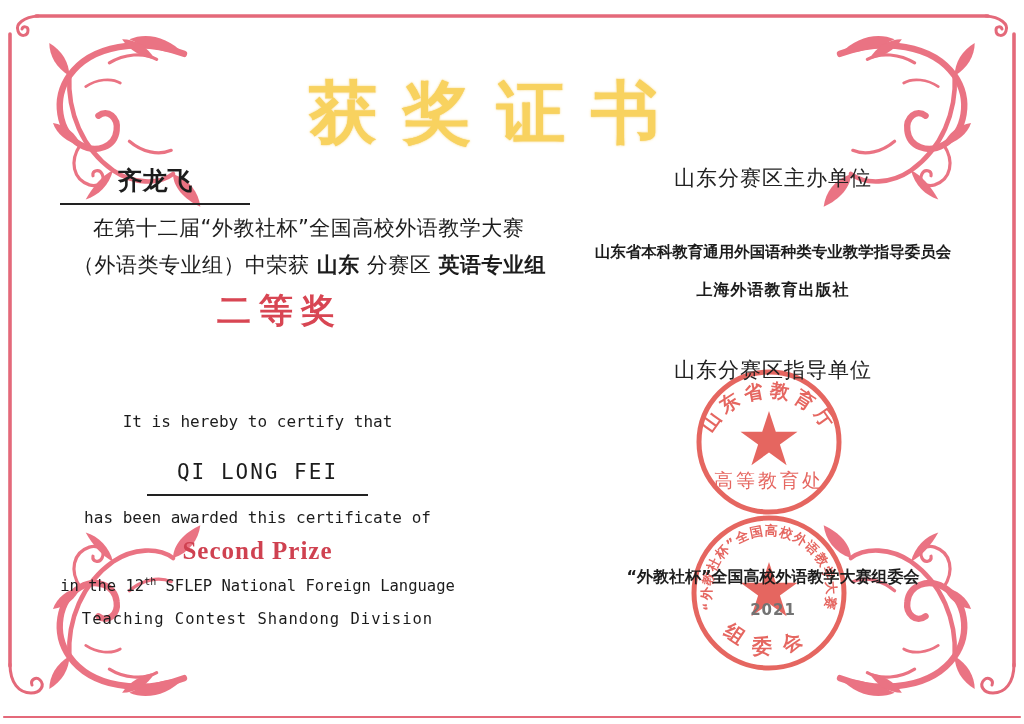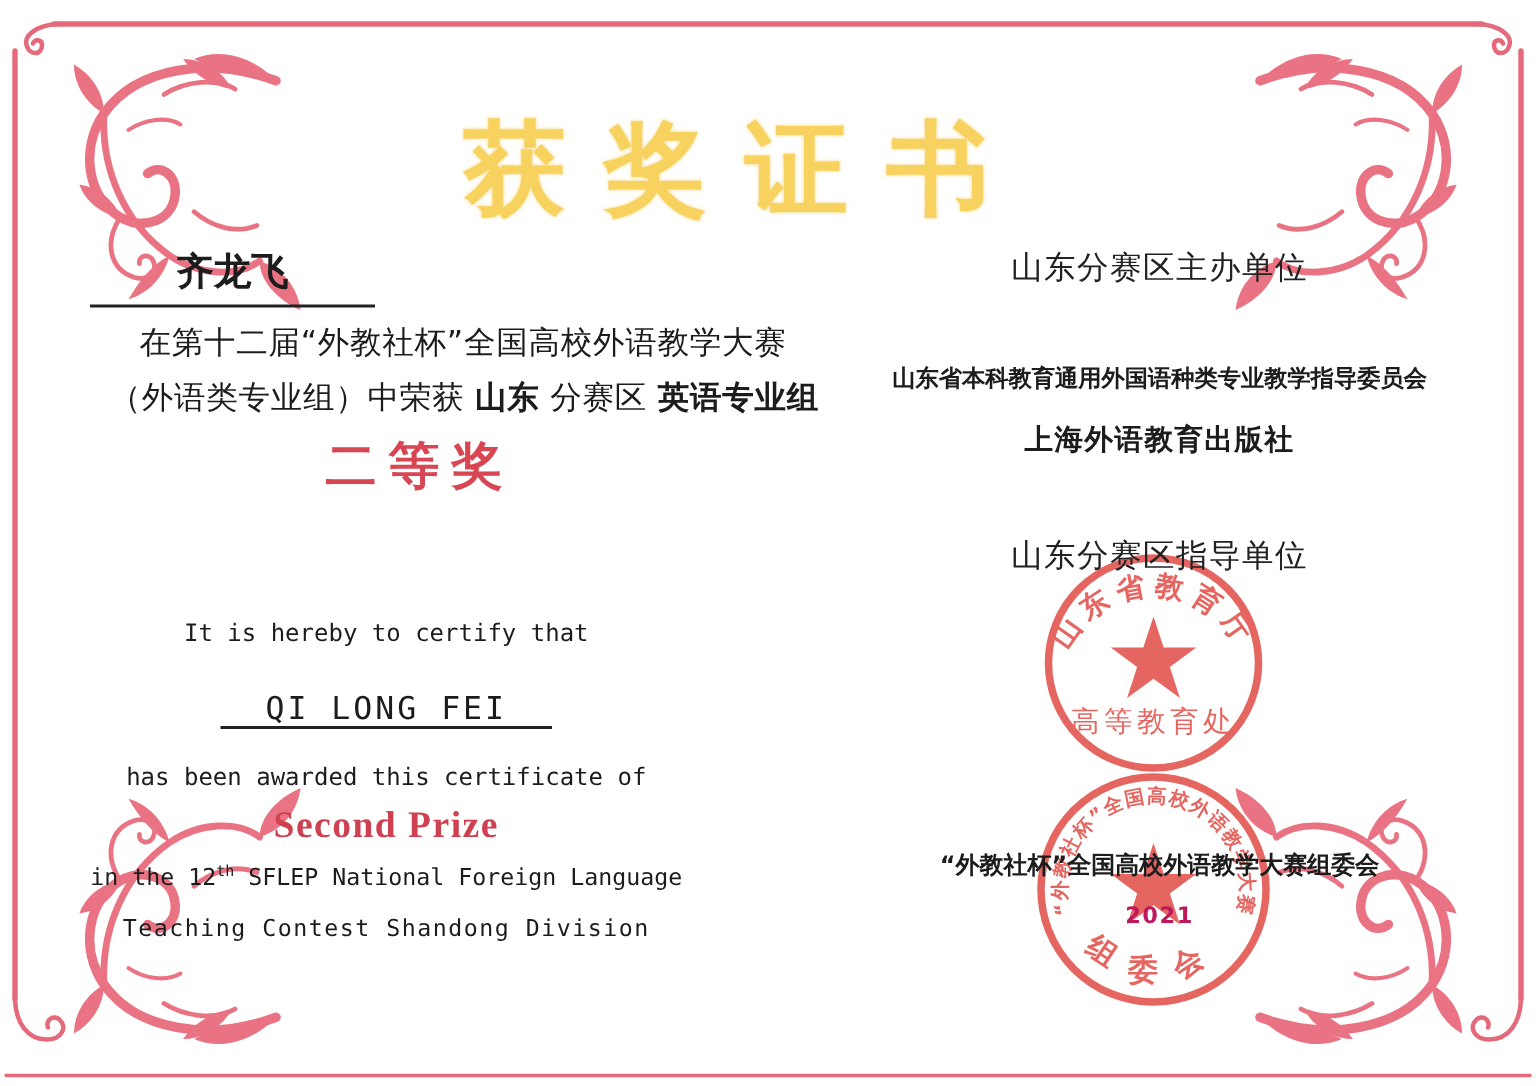--- a/index.html
+++ b/index.html
@@ -51,42 +51,42 @@
   .body-line2 b{font-weight:bold;}
   .award-cn{
     left:0;top:288px;width:450px;text-align:center;
     font-size:34px;font-weight:bold;letter-spacing:8px;
     color:#d84653;white-space:nowrap;
   }
   .issue-note{left:38px;top:360px;font-size:21px;white-space:nowrap;letter-spacing:1px;}
   .en{left:0;top:0;width:405px;text-align:center;font-family:"DejaVu Sans Mono", monospace;white-space:nowrap;}
   .en-certify{top:412px;font-size:16px;}
   .en-name{top:460px;font-size:21px;}
-  .en-name span{display:inline-block;border-bottom:2px solid #222;padding:0 30px 0 30px;letter-spacing:2px;}
+  .en-name span{display:inline-block;border-bottom:2px solid #222;padding:0 30px 10px 30px;letter-spacing:2px;}
   .en-awarded{top:508px;font-size:16px;}
   .en-prize{
     top:537px;font-size:25px;font-weight:bold;
     font-family:"Liberation Serif", serif;
     color:#cf4150;letter-spacing:1px;
   }
   .en-line1{top:576px;font-size:15.5px;}
   .en-line1 sup{font-size:10px;}
   .en-line2{top:610px;font-size:15.5px;letter-spacing:1px;}
 
   
   .rightcol{position:absolute;left:578px;top:0;width:390px;height:724px;z-index:3;}
   .rc{position:absolute;left:0;width:390px;text-align:center;white-space:nowrap;}
   .rc-header{font-size:21px;font-weight:500;letter-spacing:1px;color:#222;}
   .host-header{top:164px;}
   .host-org1{top:242px;font-size:15.5px;font-weight:bold;letter-spacing:0;}
-  .host-org2{top:280px;font-size:19px;font-weight:bold;letter-spacing:1px;}
+  .host-org2{top:280px;font-size:16px;font-weight:bold;letter-spacing:1px;}
   .guide-header{top:356px;}
   .guide-org{top:424px;font-size:19px;font-weight:bold;}
   .committee{top:567px;font-size:16px;font-weight:bold;}
-  .year{top:601px;font-size:15px;font-weight:bold;color:#be185d;letter-spacing:1px;}
+  .year{top:601px;font-size:15px;font-weight:bold;color:#737373;letter-spacing:1px;}
 
   
   .stamp{position:absolute;z-index:2;opacity:.82;}
   .stamp1{left:684px;top:357px;}
   .stamp2{left:679px;top:503px;}
   .stamp text, .stamp textPath{
     font-family:"DejaVu Sans", sans-serif;
     fill:#e0453e;
   }
 </style>

